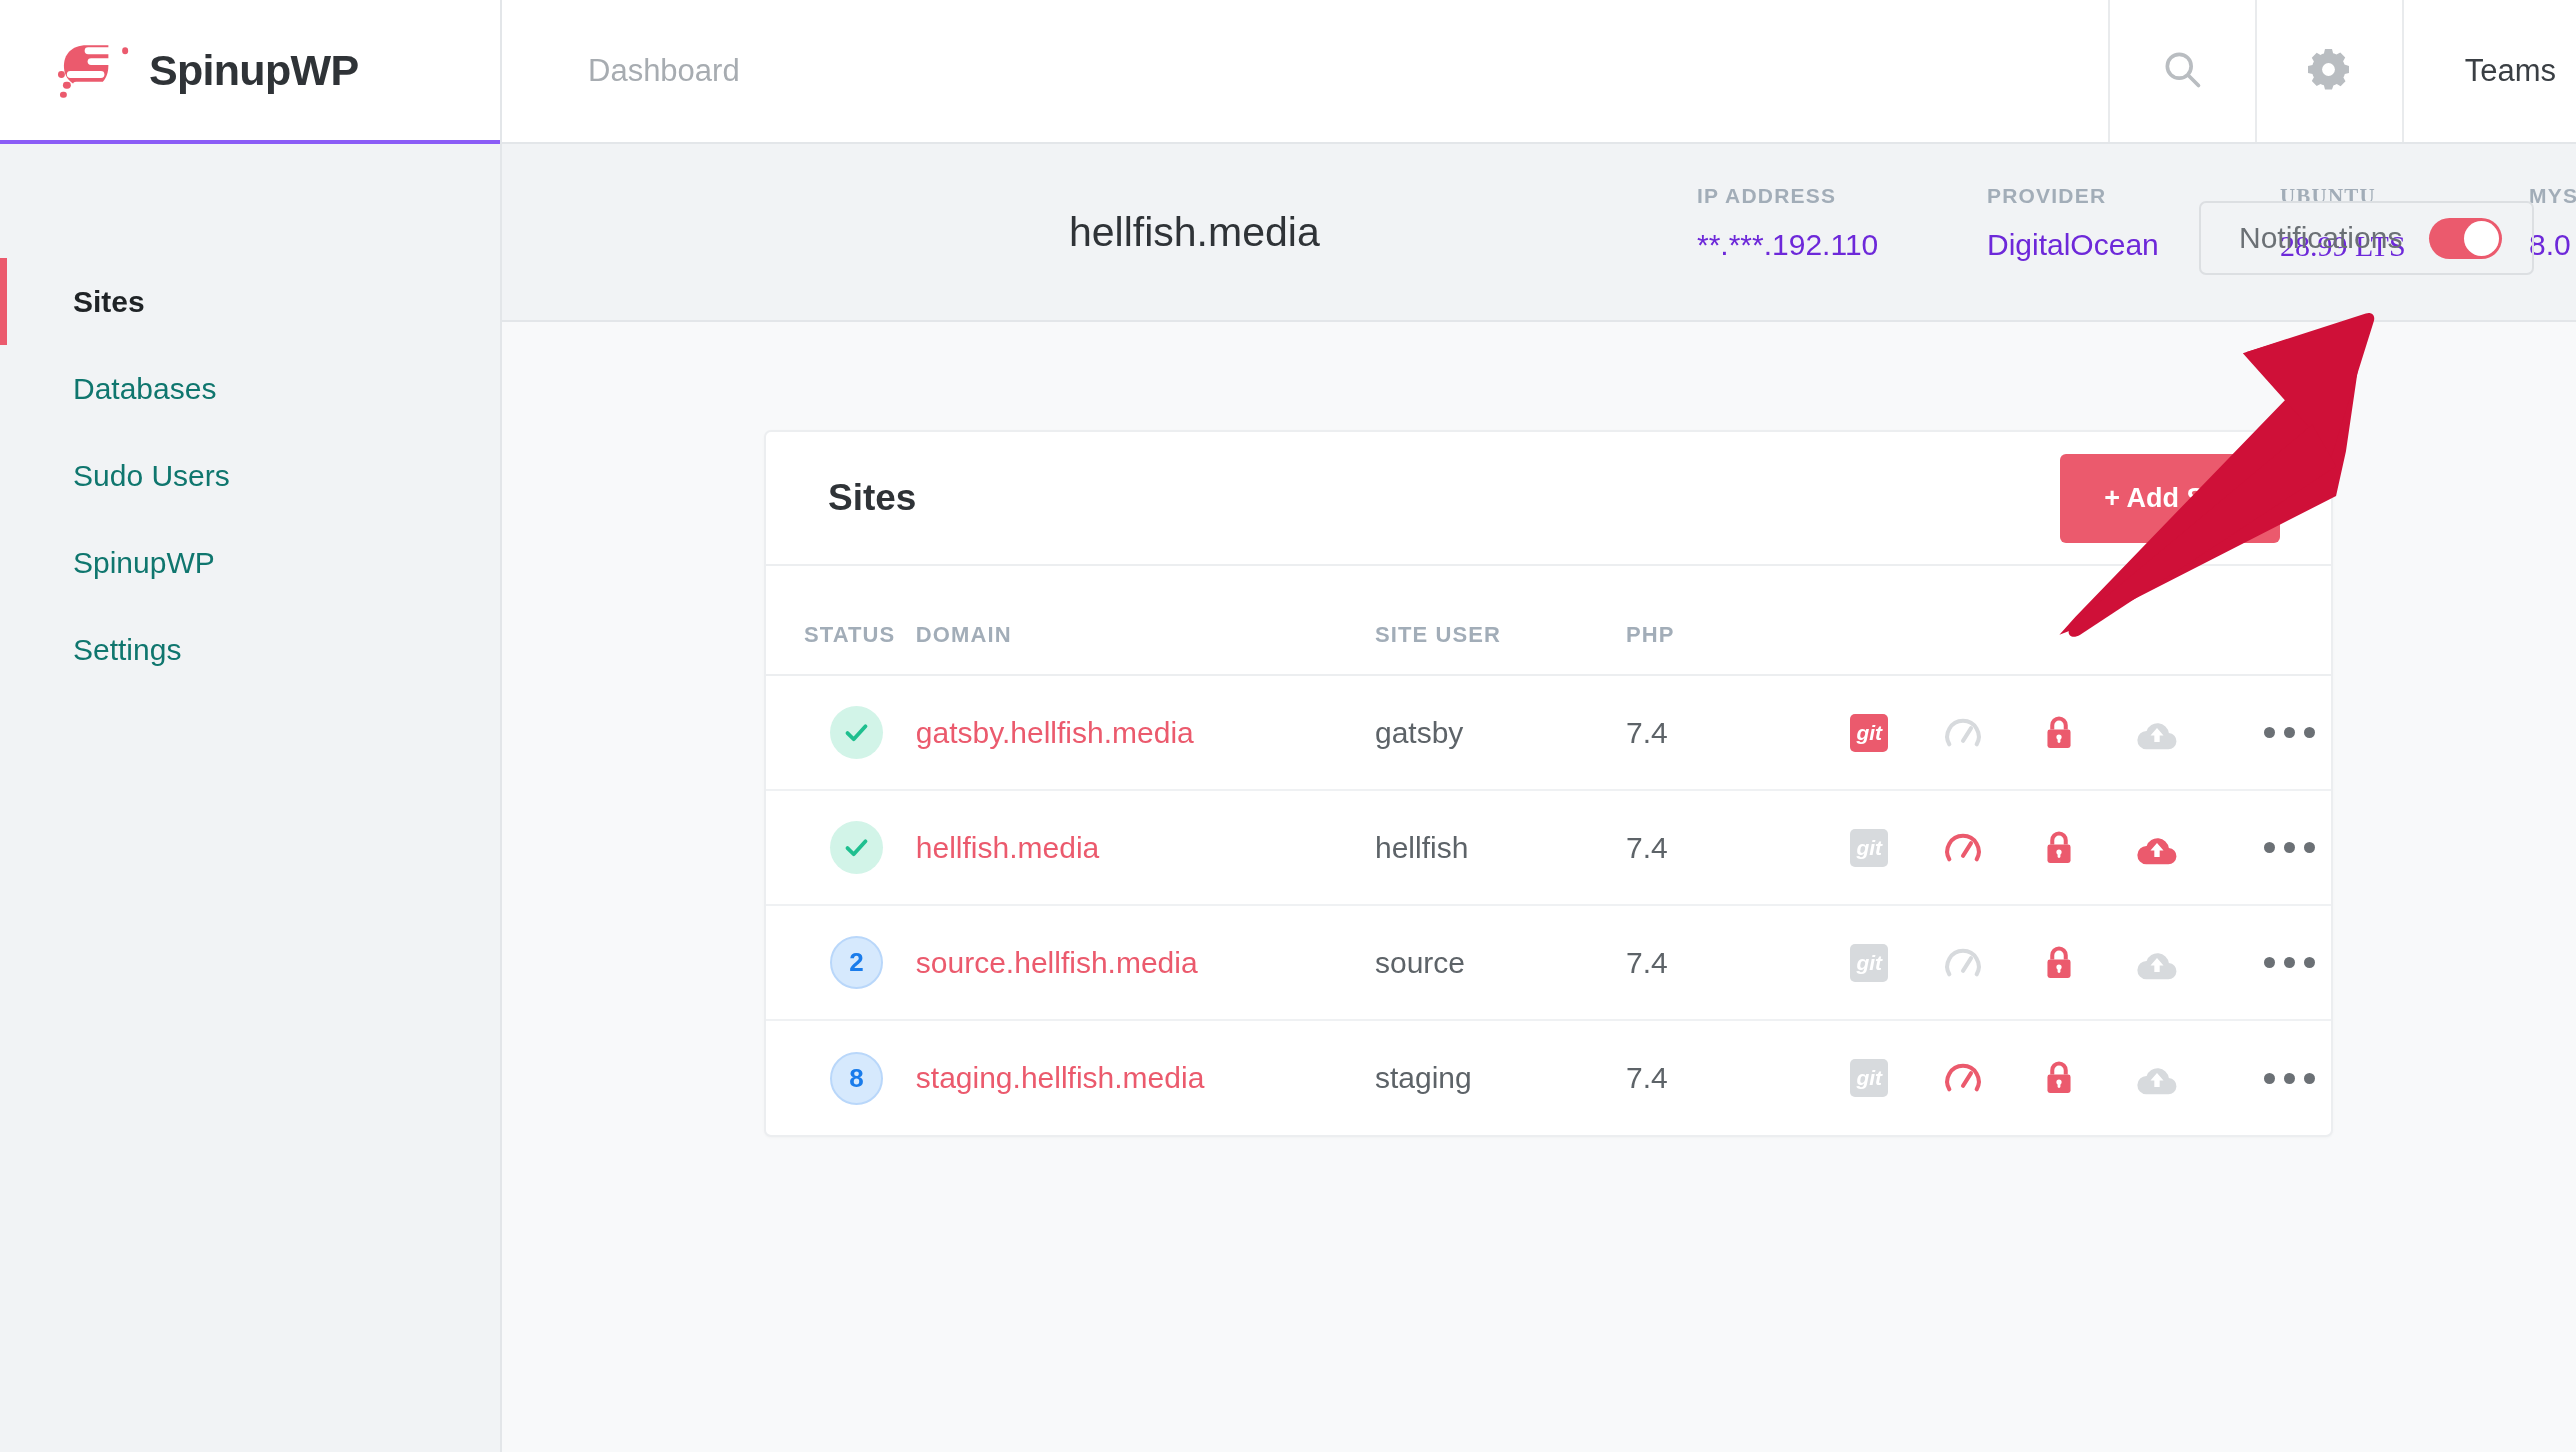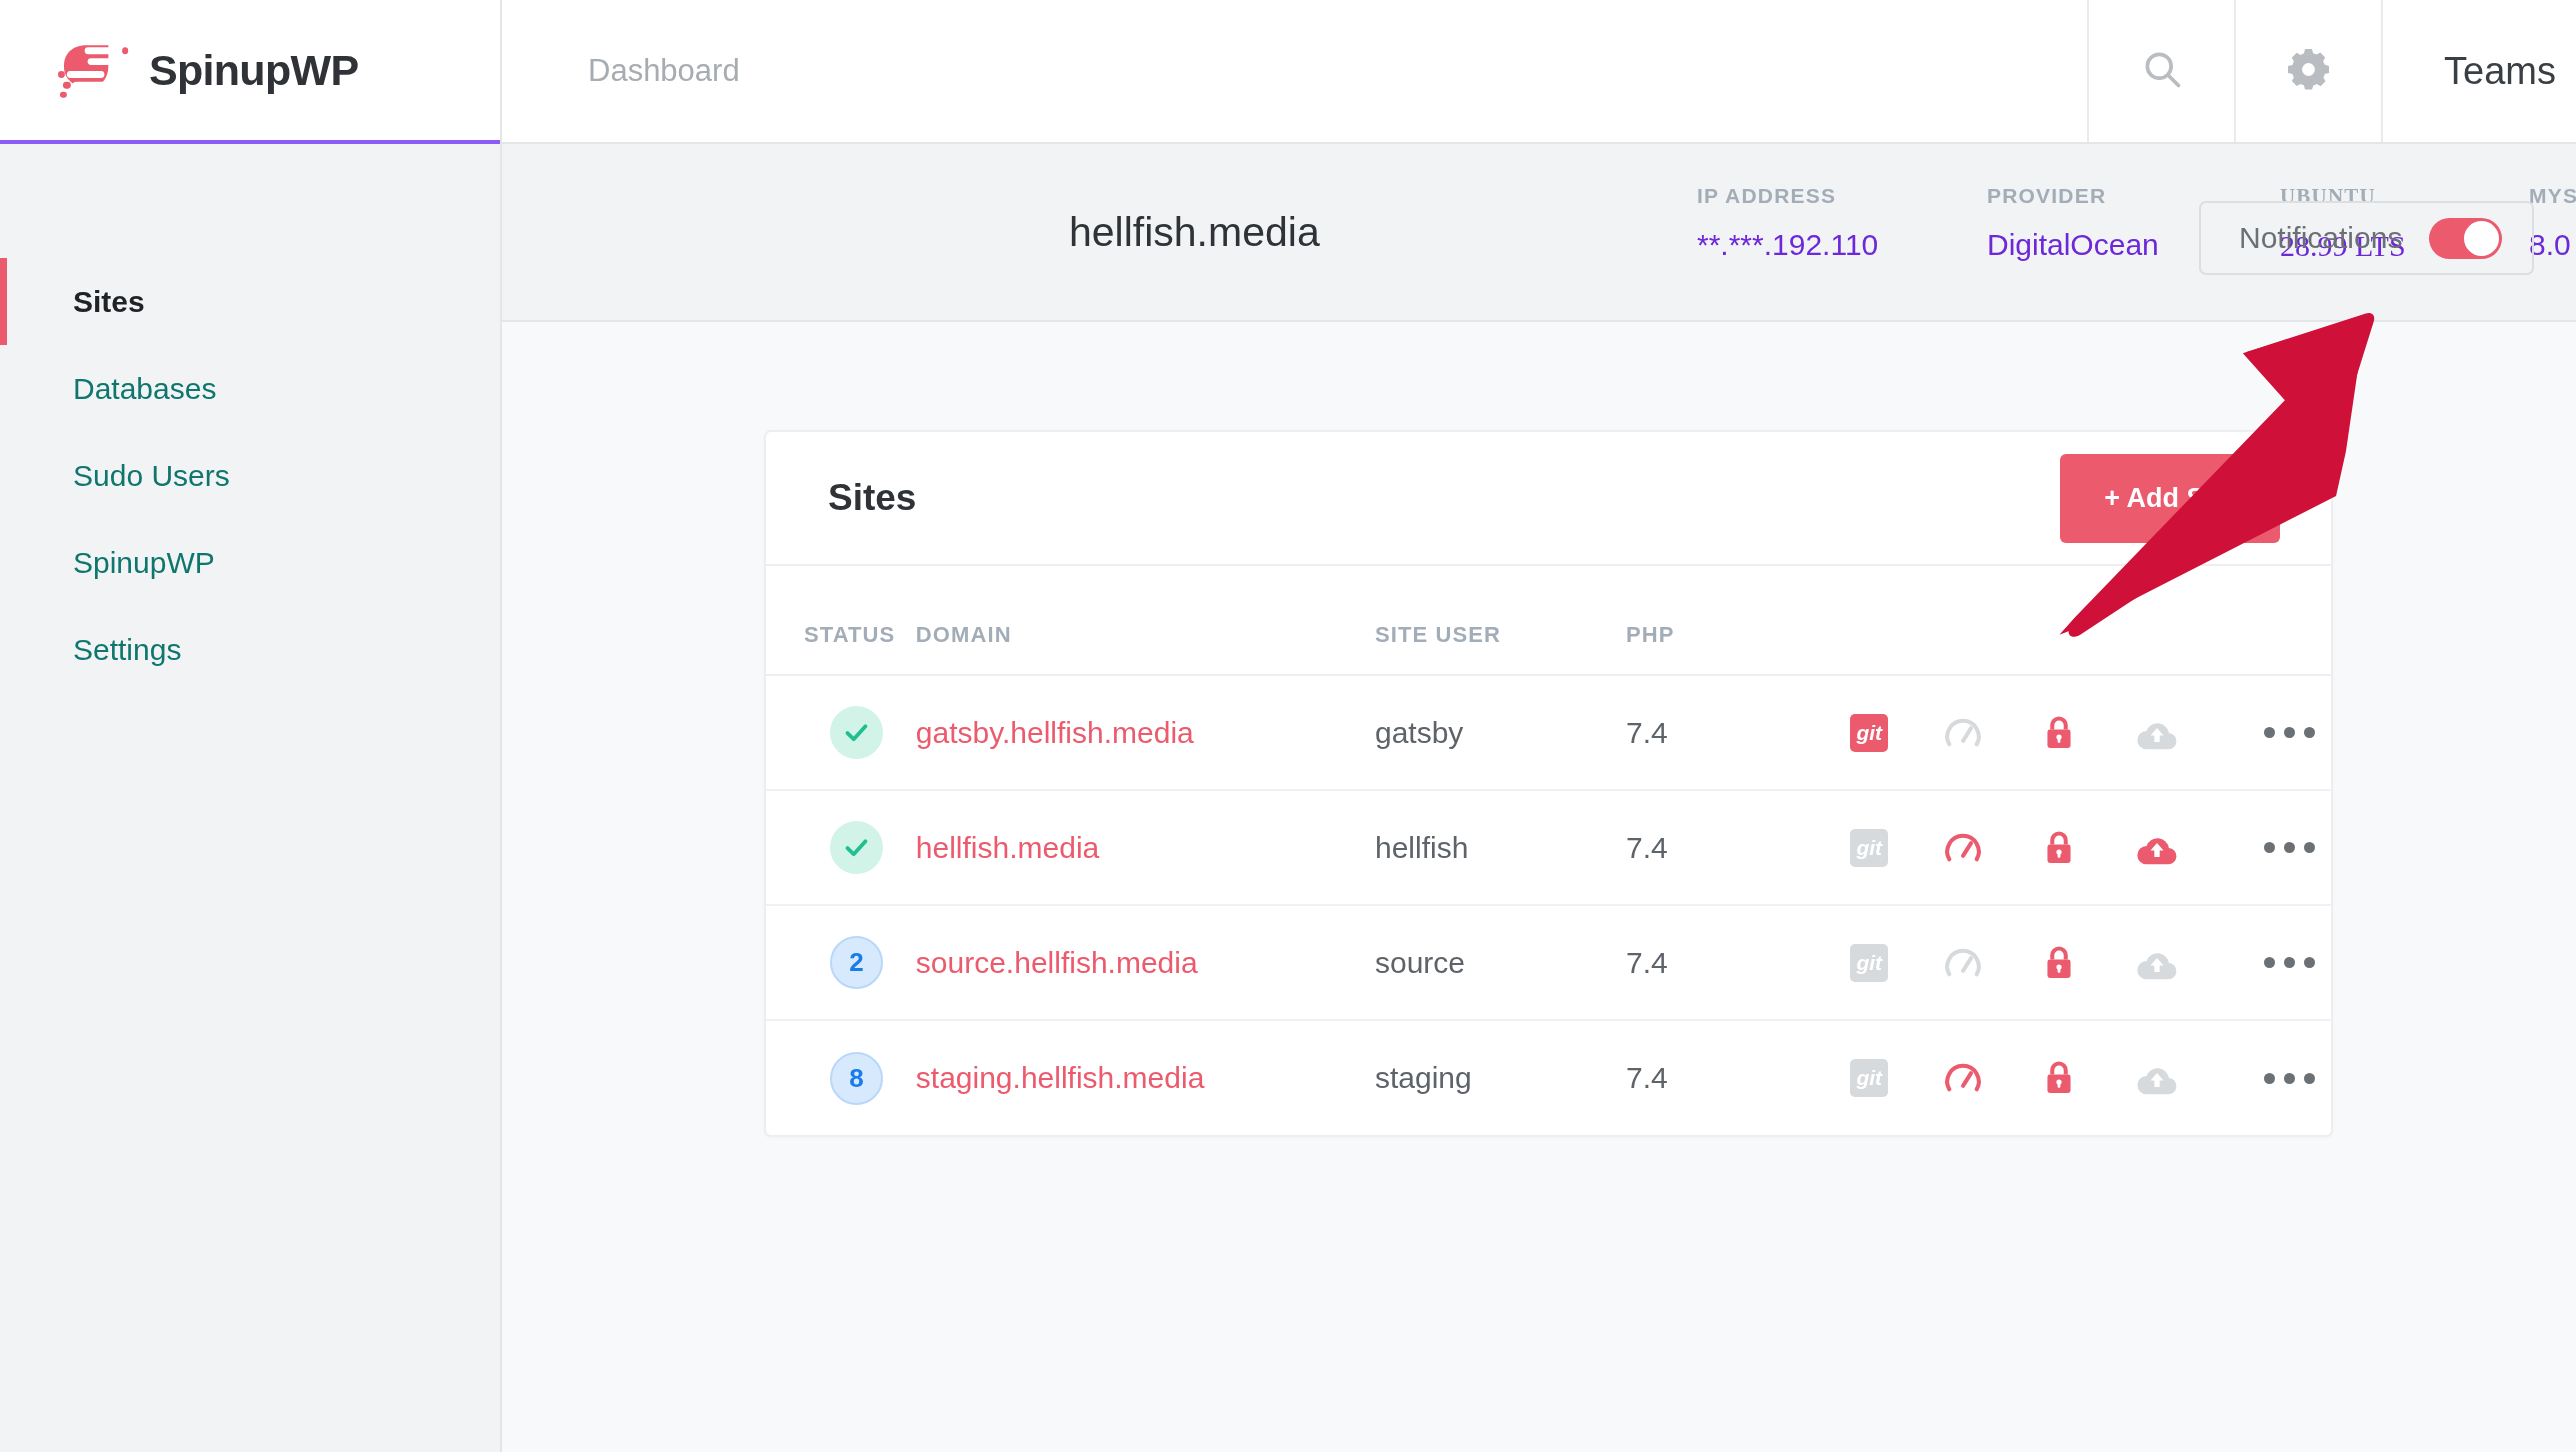--- a/index.html
+++ b/index.html
@@ -83,21 +83,21 @@
     justify-content: center;
     border-left: 2px solid #e9ebed;
     cursor: pointer;
   }
   .topbar-teams {
     display: flex;
     align-items: center;
     border-left: 2px solid #e9ebed;
     padding-left: 61px;
     padding-right: 20px;
-    font-size: 38px;
+    font-size: 31px;
     color: #3a3f44;
     cursor: pointer;
     white-space: nowrap;
   }
 
   
   .infobar {
     height: 178px;
     flex: 0 0 178px;
     background: #f1f3f5;

